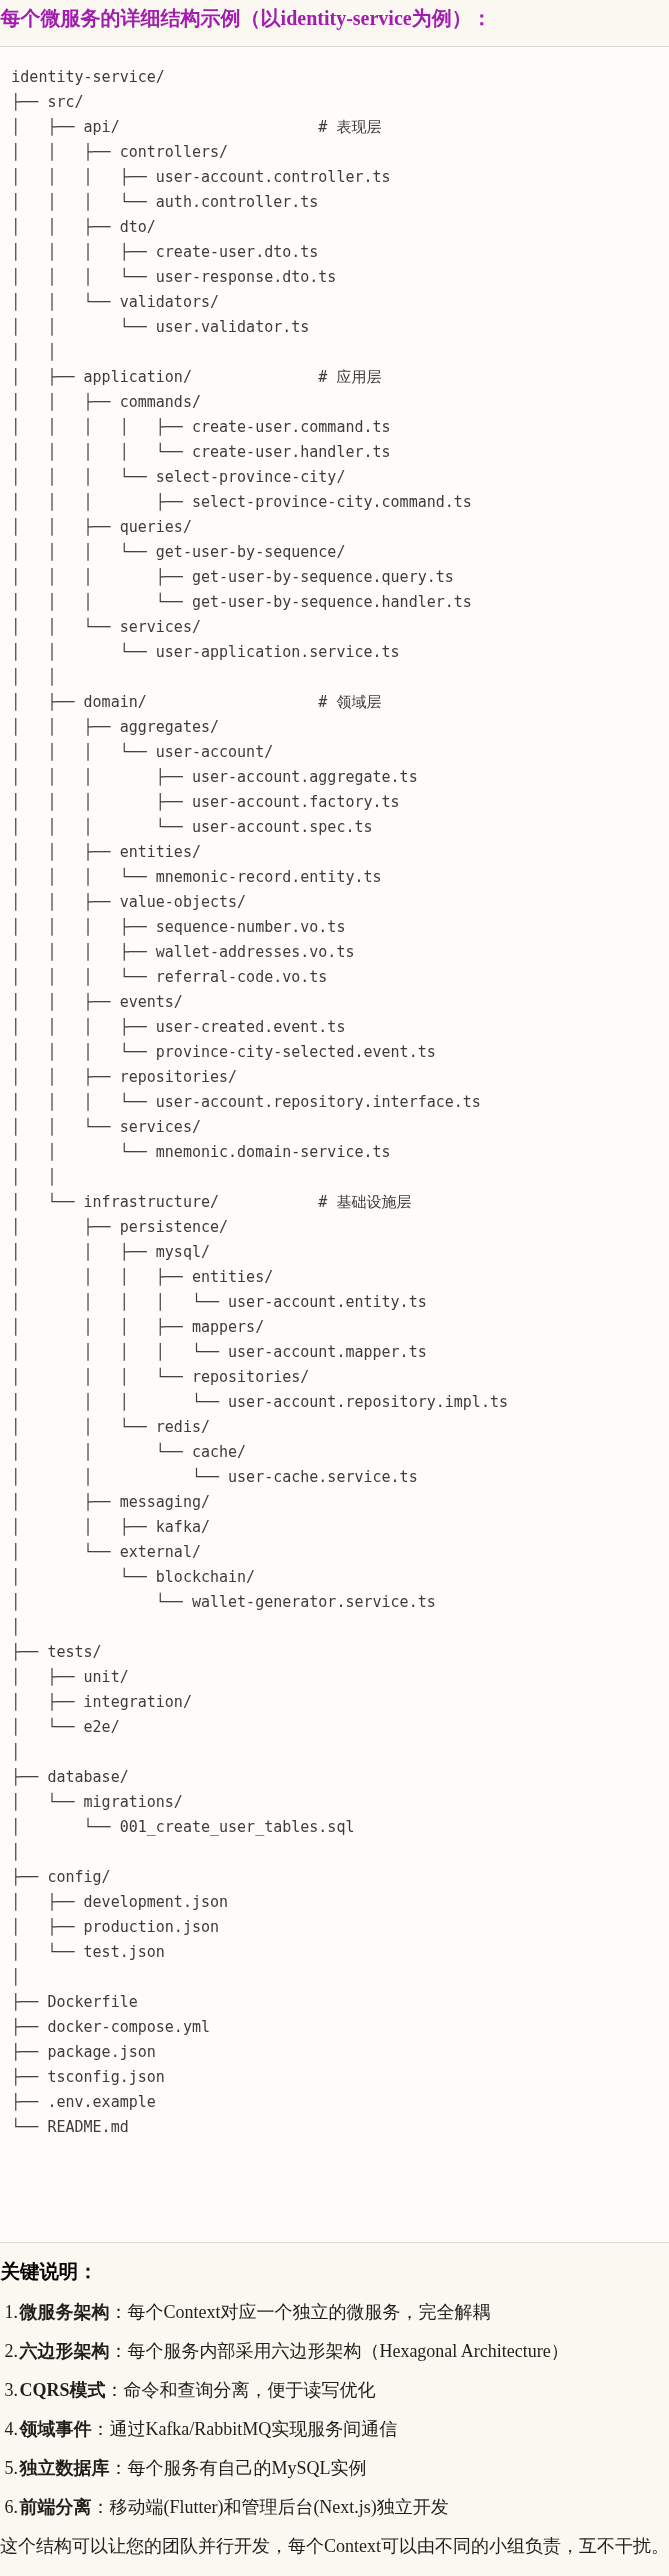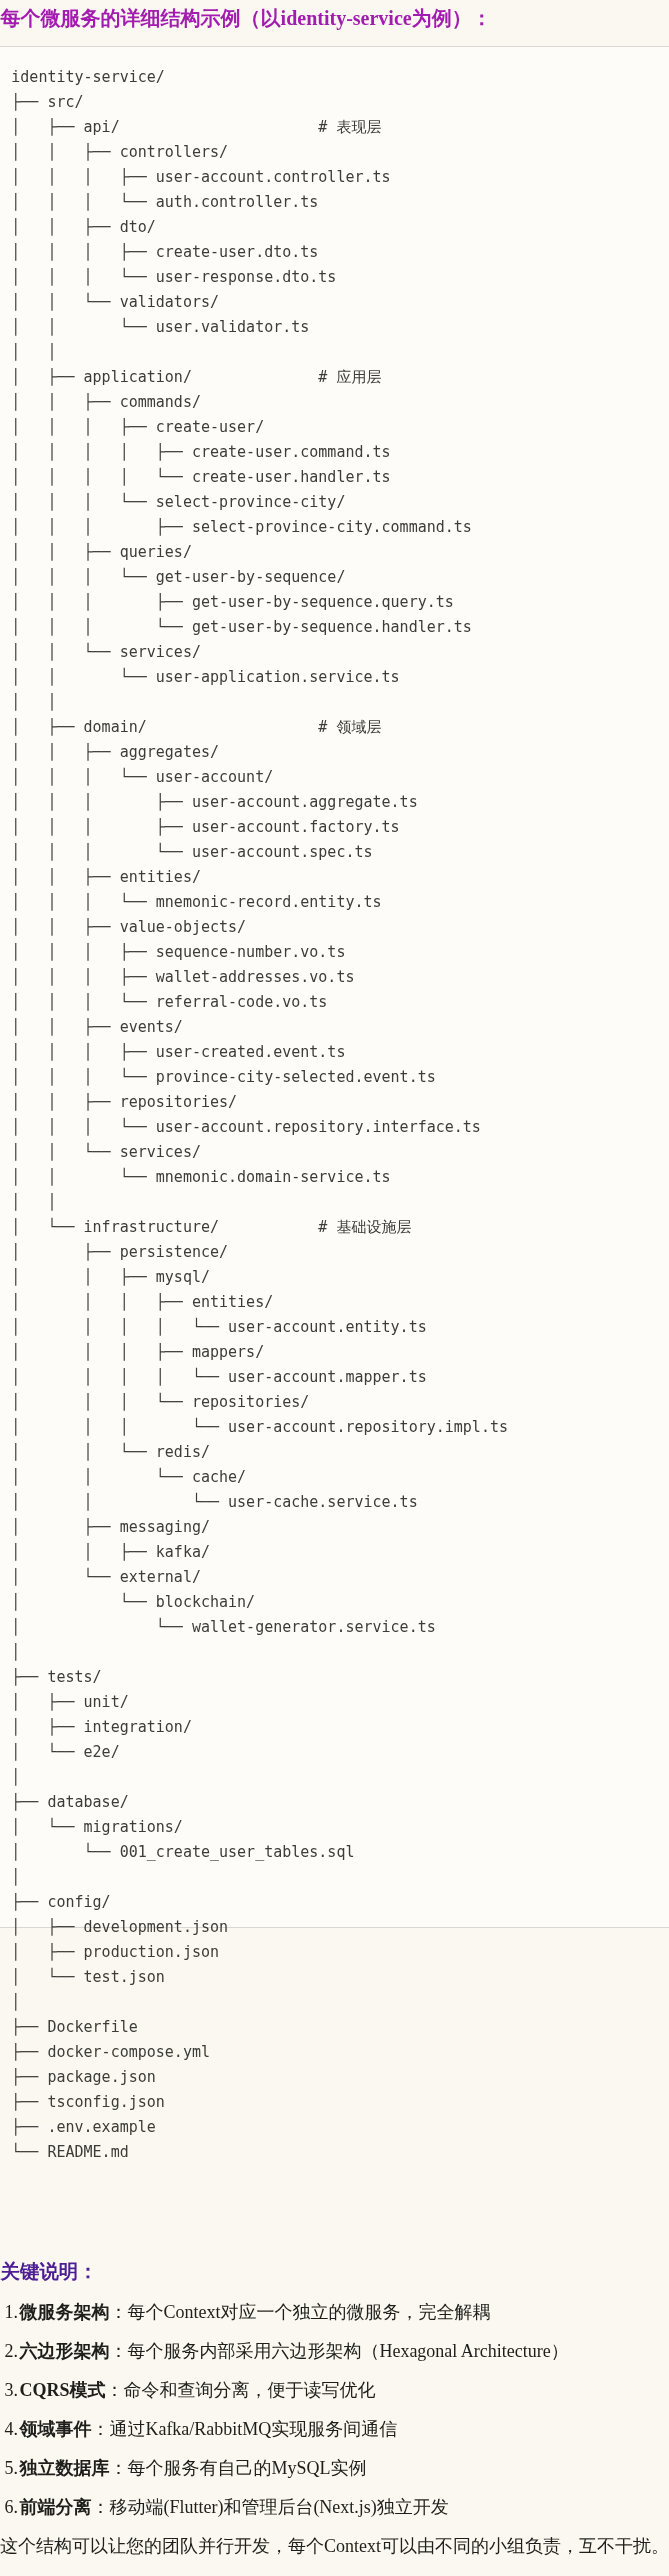--- a/index.html
+++ b/index.html
@@ -21,21 +21,21 @@
     line-height: 26px;
     font-weight: 700;
     color: #a21caf;
     font-family: "Liberation Serif", serif;
   }
   .codeblock {
     position: absolute;
     top: 46px;
     left: 0;
     width: 669px;
-    height: 1882px;
+    height: 2197px;
     box-sizing: border-box;
     background: #FDFCF8;
     border-top: 0.6px solid #DAD8D2;
     border-bottom: 0.6px solid #DAD8D2;
     padding: 18px 6.3px 0 11.3px;
   }
   .codeline {
     font-family: "DejaVu Sans Mono", monospace;
     font-size: 15px;
     line-height: 25px;
@@ -46,21 +46,21 @@
     position: absolute;
     top: 2259px;
     left: 0;
     width: 669px;
   }
   .notes-heading {
     margin: 0 0 13.8px 0.6px;
     font-size: 19.4px;
     line-height: 26px;
     font-weight: 700;
-    color: #4c1d95;
+    color: #000000;
   }
   .note-item {
     display: flex;
     align-items: baseline;
     margin: 0 0 13px 0;
     padding-left: 4.4px;
     font-size: 18px;
     line-height: 26px;
   }
   .note-num {
@@ -90,21 +90,20 @@
         <div class="codeline">│   │   │   ├── user-account.controller.ts</div>
         <div class="codeline">│   │   │   └── auth.controller.ts</div>
         <div class="codeline">│   │   ├── dto/</div>
         <div class="codeline">│   │   │   ├── create-user.dto.ts</div>
         <div class="codeline">│   │   │   └── user-response.dto.ts</div>
         <div class="codeline">│   │   └── validators/</div>
         <div class="codeline">│   │       └── user.validator.ts</div>
         <div class="codeline">│   │</div>
         <div class="codeline">│   ├── application/              # 应用层</div>
         <div class="codeline">│   │   ├── commands/</div>
-        <div class="codeline">│   │   │   ├── create-user/</div>
         <div class="codeline">│   │   │   │   ├── create-user.command.ts</div>
         <div class="codeline">│   │   │   │   └── create-user.handler.ts</div>
         <div class="codeline">│   │   │   └── select-province-city/</div>
         <div class="codeline">│   │   │       ├── select-province-city.command.ts</div>
         <div class="codeline">│   │   ├── queries/</div>
         <div class="codeline">│   │   │   └── get-user-by-sequence/</div>
         <div class="codeline">│   │   │       ├── get-user-by-sequence.query.ts</div>
         <div class="codeline">│   │   │       └── get-user-by-sequence.handler.ts</div>
         <div class="codeline">│   │   └── services/</div>
         <div class="codeline">│   │       └── user-application.service.ts</div>

